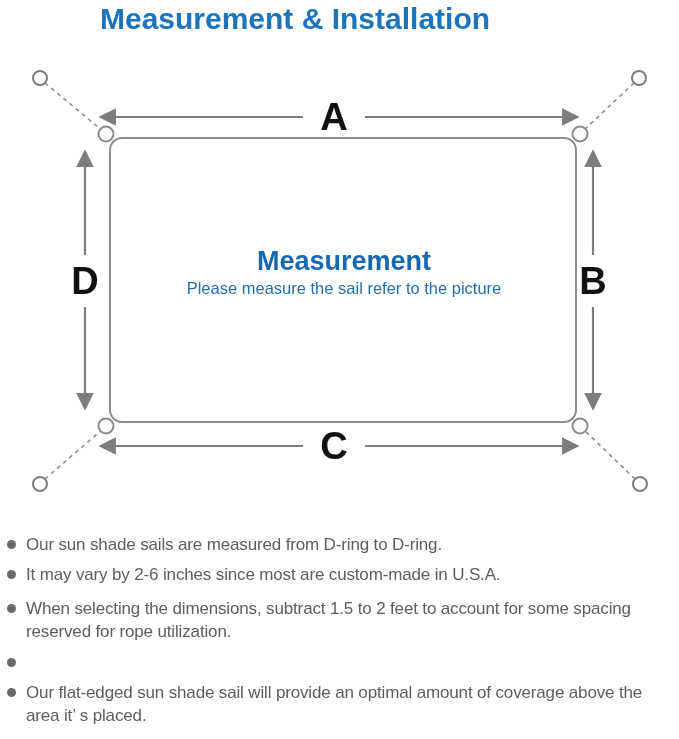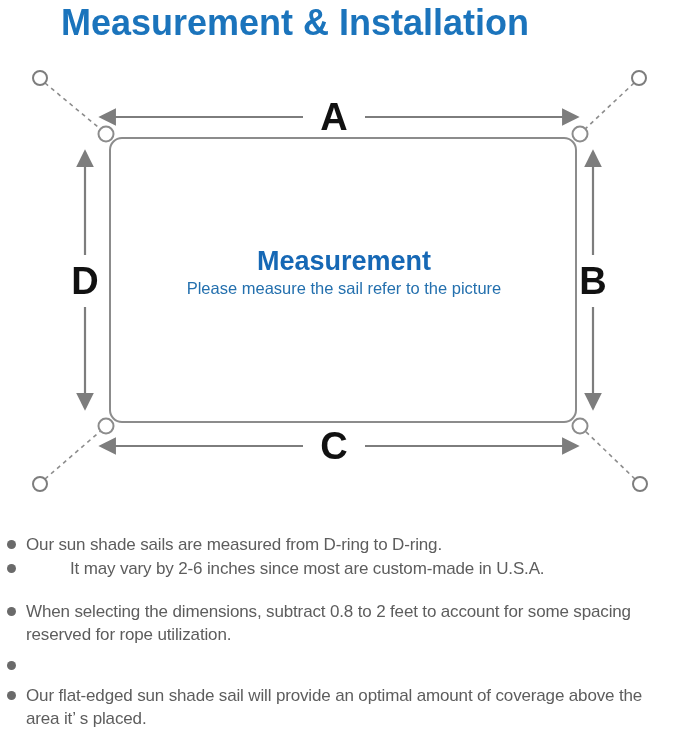--- a/index.html
+++ b/index.html
@@ -6,21 +6,21 @@
   body{
     width:679px;height:739px;
     background:#ffffff;
     font-family:"Liberation Sans",sans-serif;
     position:relative;
     overflow:hidden;
   }
   .page-title{
     position:absolute;top:2px;left:0;width:590px;
     text-align:center;
-    font-size:36px;font-weight:bold;
+    font-size:30px;font-weight:bold;
     color:#1b74bc;
     letter-spacing:0px;
   }
   .diagram-wrap{
     position:absolute;top:55px;left:0;
     width:679px;height:465px;
   }
   .notes{
     position:absolute;left:7px;top:533px;width:662px;
     list-style:none;margin:0;padding:0;
@@ -30,22 +30,22 @@
     font-size:17px;line-height:23px;
     letter-spacing:-0.15px;
     color:#5d5d5d;
   }
   .note-row .dot{
     flex:0 0 auto;
     width:9px;height:9px;border-radius:50%;
     background:#6a6a6a;
     margin:7px 10px 0 0;
   }
-  .note-row.m1{margin-bottom:1px;}
-  .note-row.m2{margin-bottom:20px;gap:44px;}
+  .note-row.m1{margin-bottom:7px;}
+  .note-row.m2{margin-bottom:11px;}
   .note-row.m3{margin-bottom:8px;}
   .note-row.m4{margin-bottom:14px;}
   .dim-label{
     font-family:"Liberation Sans",sans-serif;
     font-size:38px;font-weight:bold;fill:#111111;
   }
   .center-heading{
     font-family:"Liberation Sans",sans-serif;
     font-size:27px;font-weight:bold;fill:#1668b5;
   }
@@ -109,21 +109,21 @@
   <li class="note-row m1">
     <span class="dot"></span>
     <span>Our sun shade sails are measured from D-ring to D-ring.</span>
   </li>
   <li class="note-row m2">
     <span class="dot"></span>
     <span>It may vary by 2-6 inches since most are custom-made in U.S.A.</span>
   </li>
   <li class="note-row m3">
     <span class="dot"></span>
-    <span>When selecting the dimensions, subtract 0.8 to 2 feet to account for some spacing reserved for rope utilization.</span>
+    <span>When selecting the dimensions, subtract 1.5 to 2 feet to account for some spacing reserved for rope utilization.</span>
   </li>
   <li class="note-row m4">
     <span class="dot"></span>
   </li>
   <li class="note-row">
     <span class="dot"></span>
     <span>Our flat-edged sun shade sail will provide an optimal amount of coverage above the area it’ s placed.</span>
   </li>
 </ul>
 

